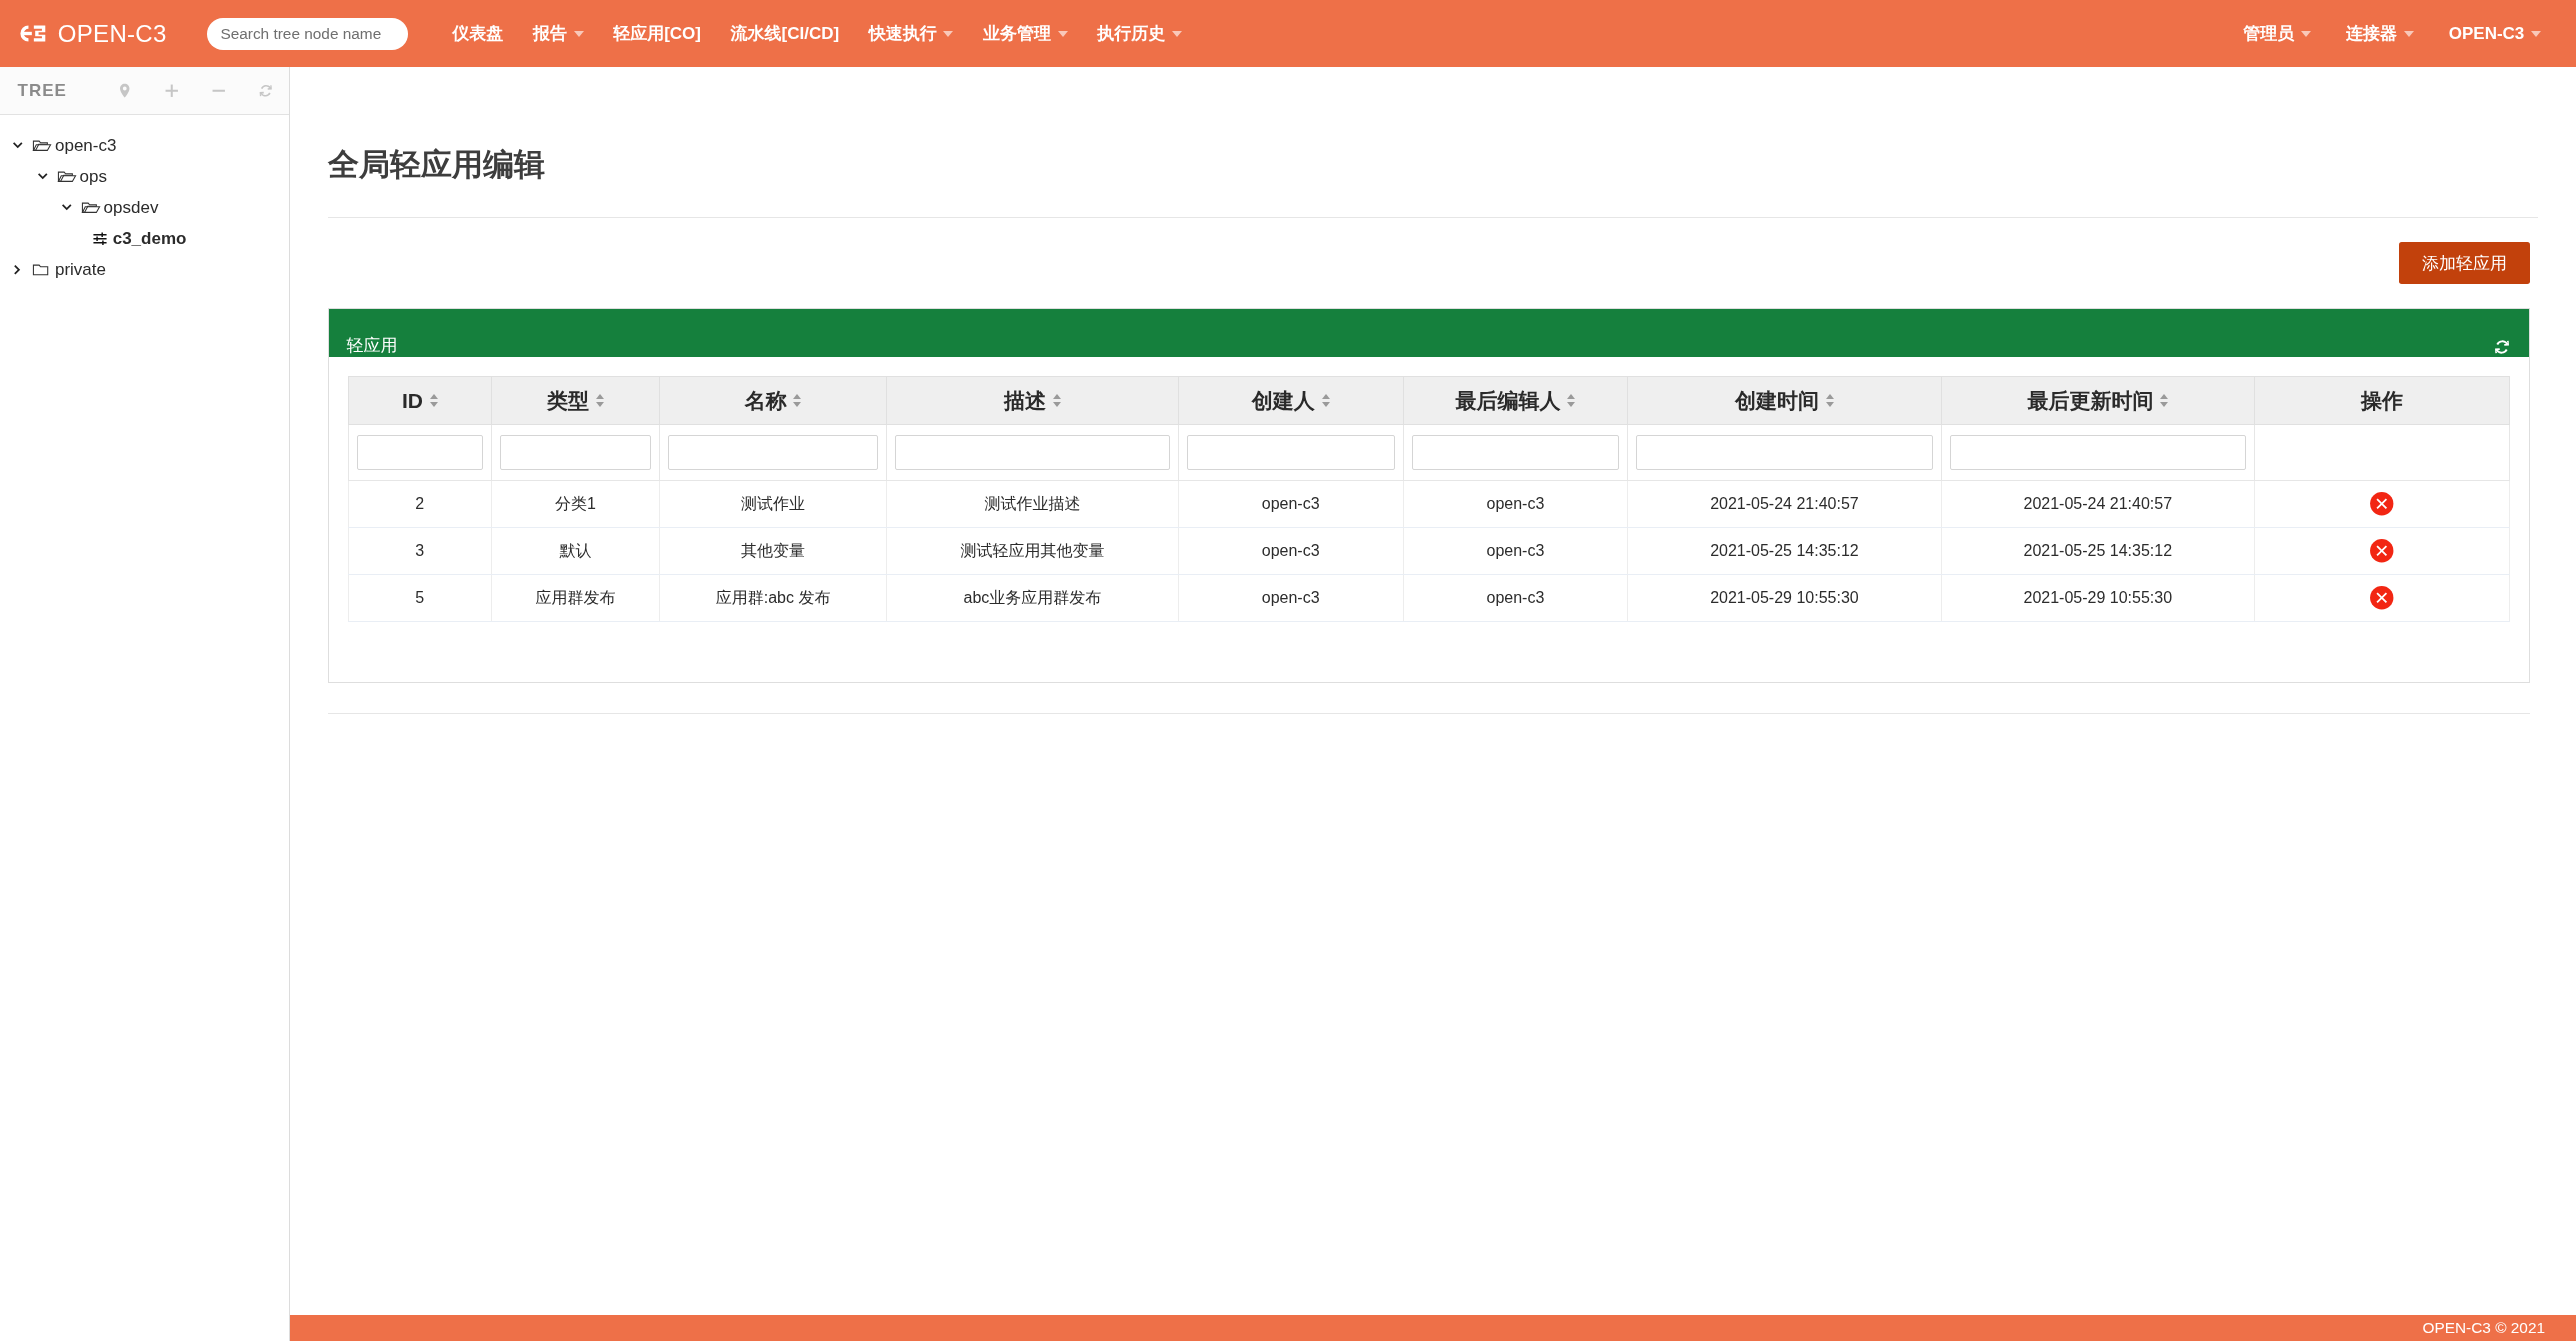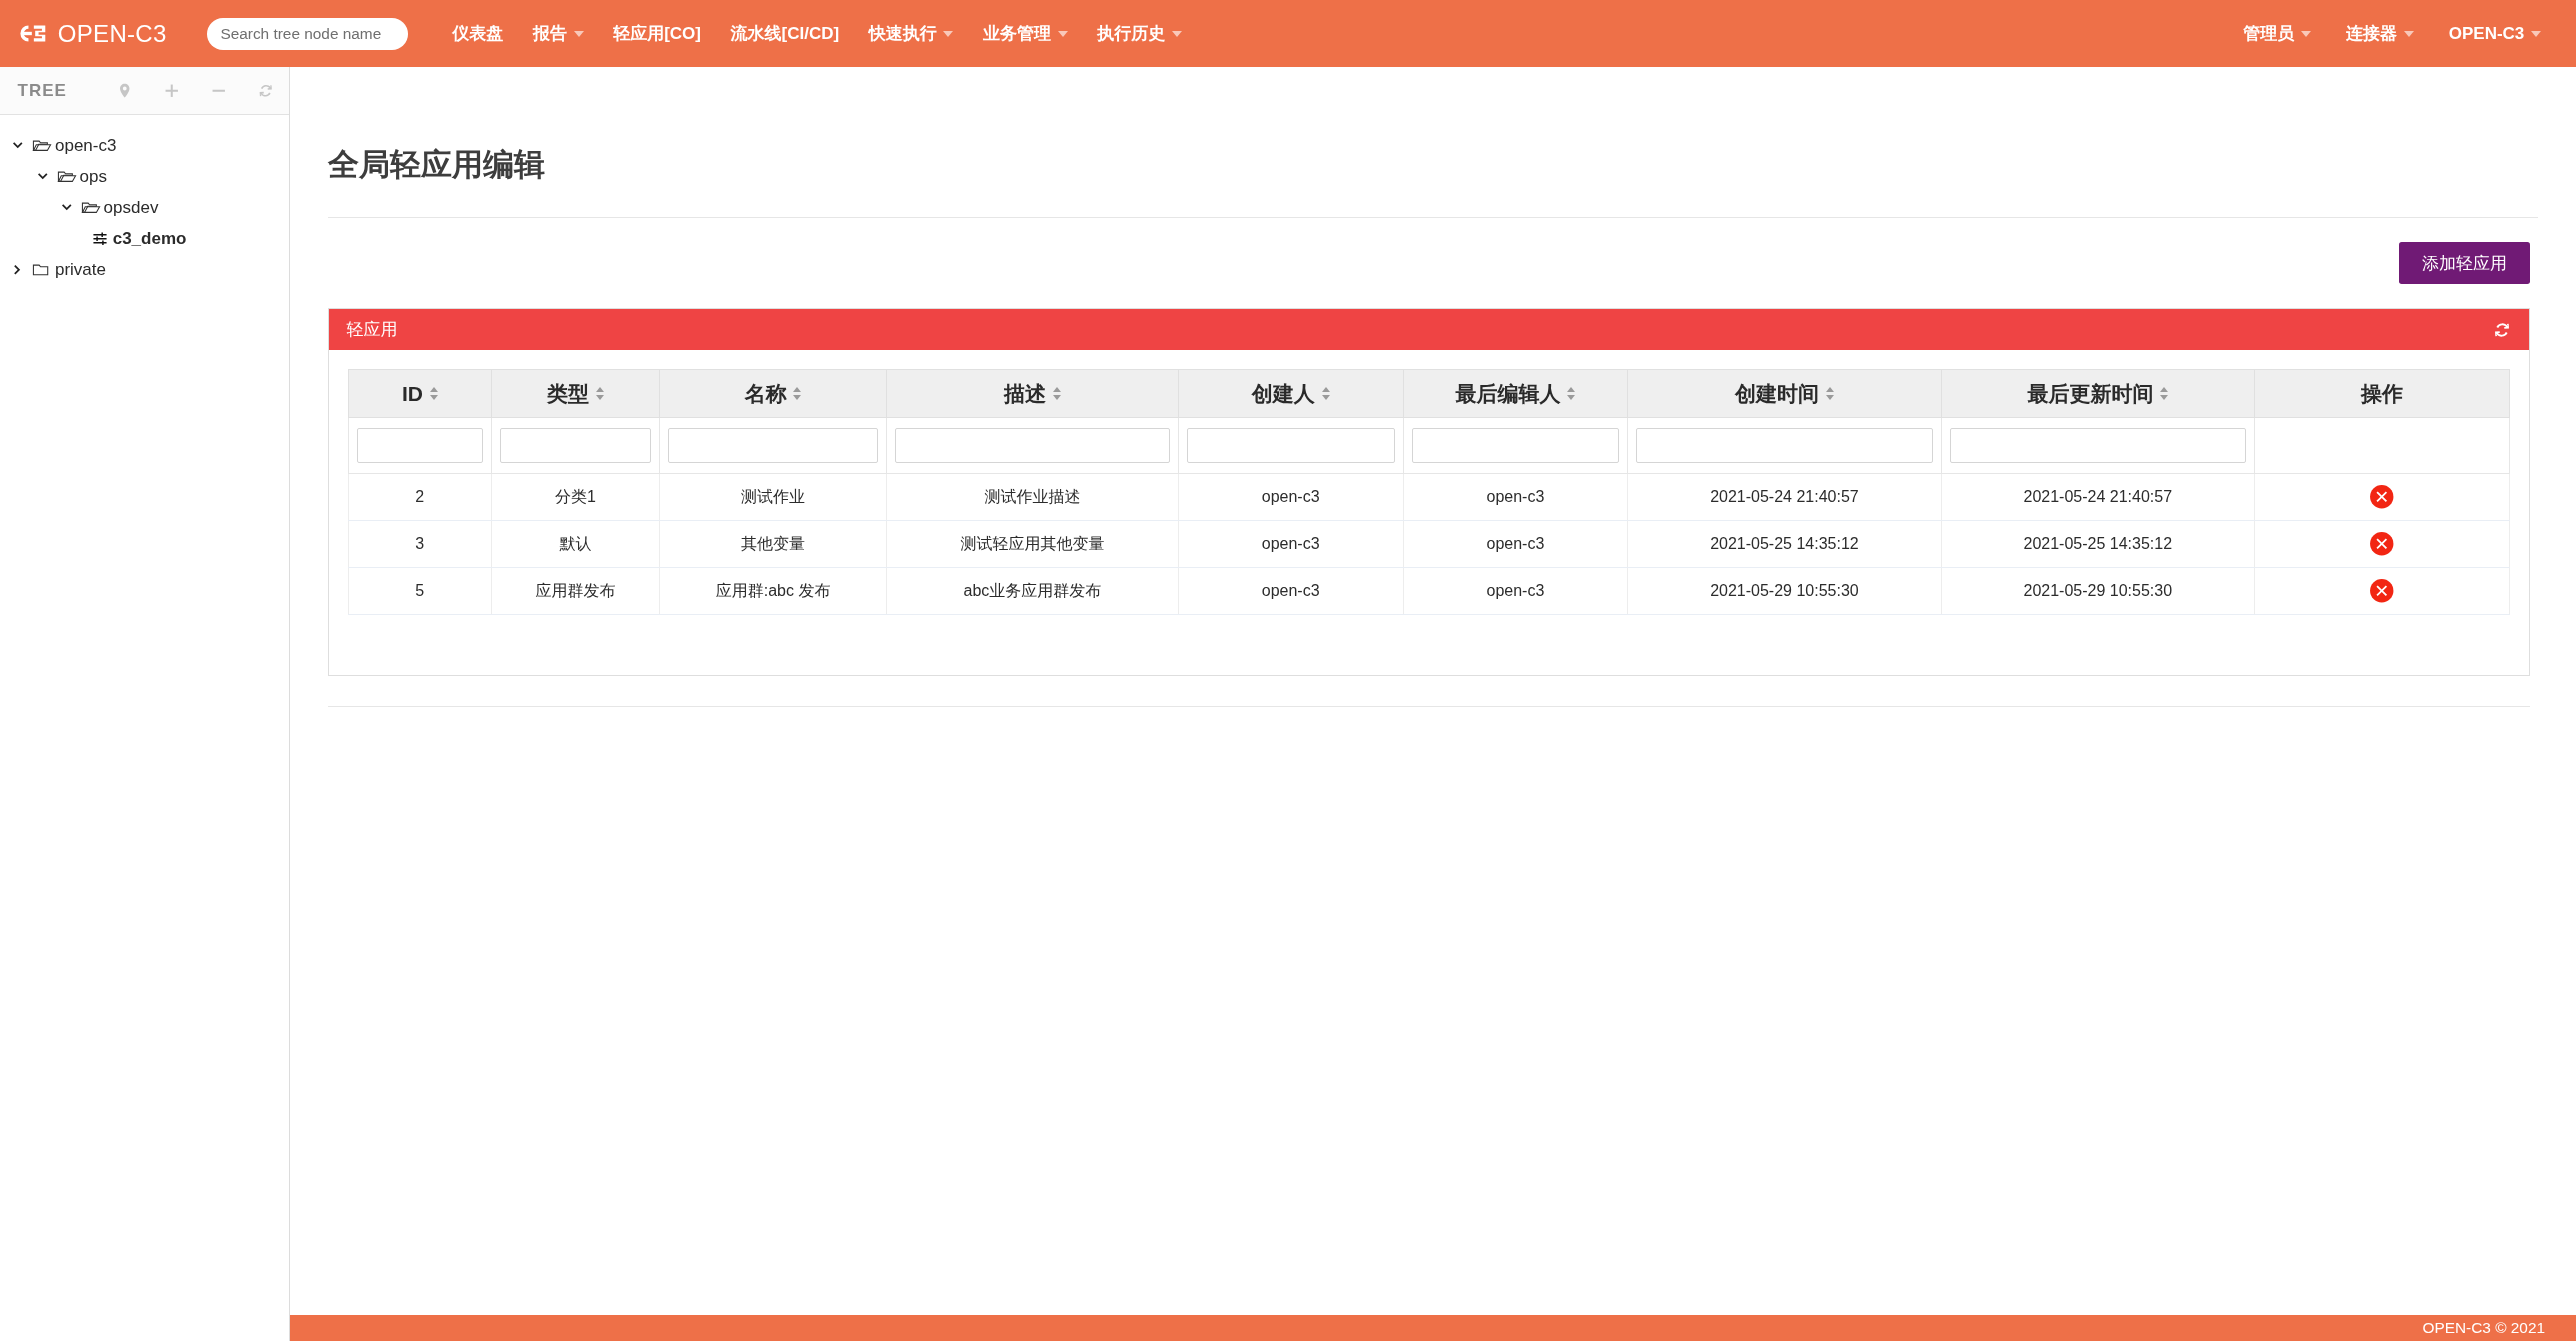--- a/index.html
+++ b/index.html
@@ -106,37 +106,37 @@
   }
   .title-rule {
     margin: 31px 38px 0 38px;
     border-top: 0.7px solid #e6e6e6;
   }
   .btnbar {
     display: flex; justify-content: flex-end;
     margin: 24px 46px 0 38px;
   }
   .btn-primary {
-    background: #701a75; color: #ffffff;
+    background: #c2410c; color: #ffffff;
     border: none; border-radius: 2.7px;
     font-size: 17px;
     padding: 0 23px; height: 42px;
     cursor: pointer;
     font-family: "Liberation Sans", sans-serif;
   }
 
   .panel {
     margin: 24px 46px 0 38px;
     border: 0.7px solid #dedede;
     background: #ffffff;
   }
   .panel-head {
-    background: #ef4444;
-    height: 41px;
-    display: flex; align-items: center;
+    background: #15803d;
+    height: 48px;
+    display: flex; align-items: flex-end;
     padding: 0 17.5px 0 17.5px;
   }
   .panel-title { color: #ffffff; font-size: 17px; font-weight: 400; }
   .panel-refresh { margin-left: auto; width: 20px; height: 20px; cursor: pointer; display:block; }
   .panel-body { padding: 19px 19px 60px 19px; }
 
   
   table.grid {
     width: 100%;
     border-collapse: collapse;

